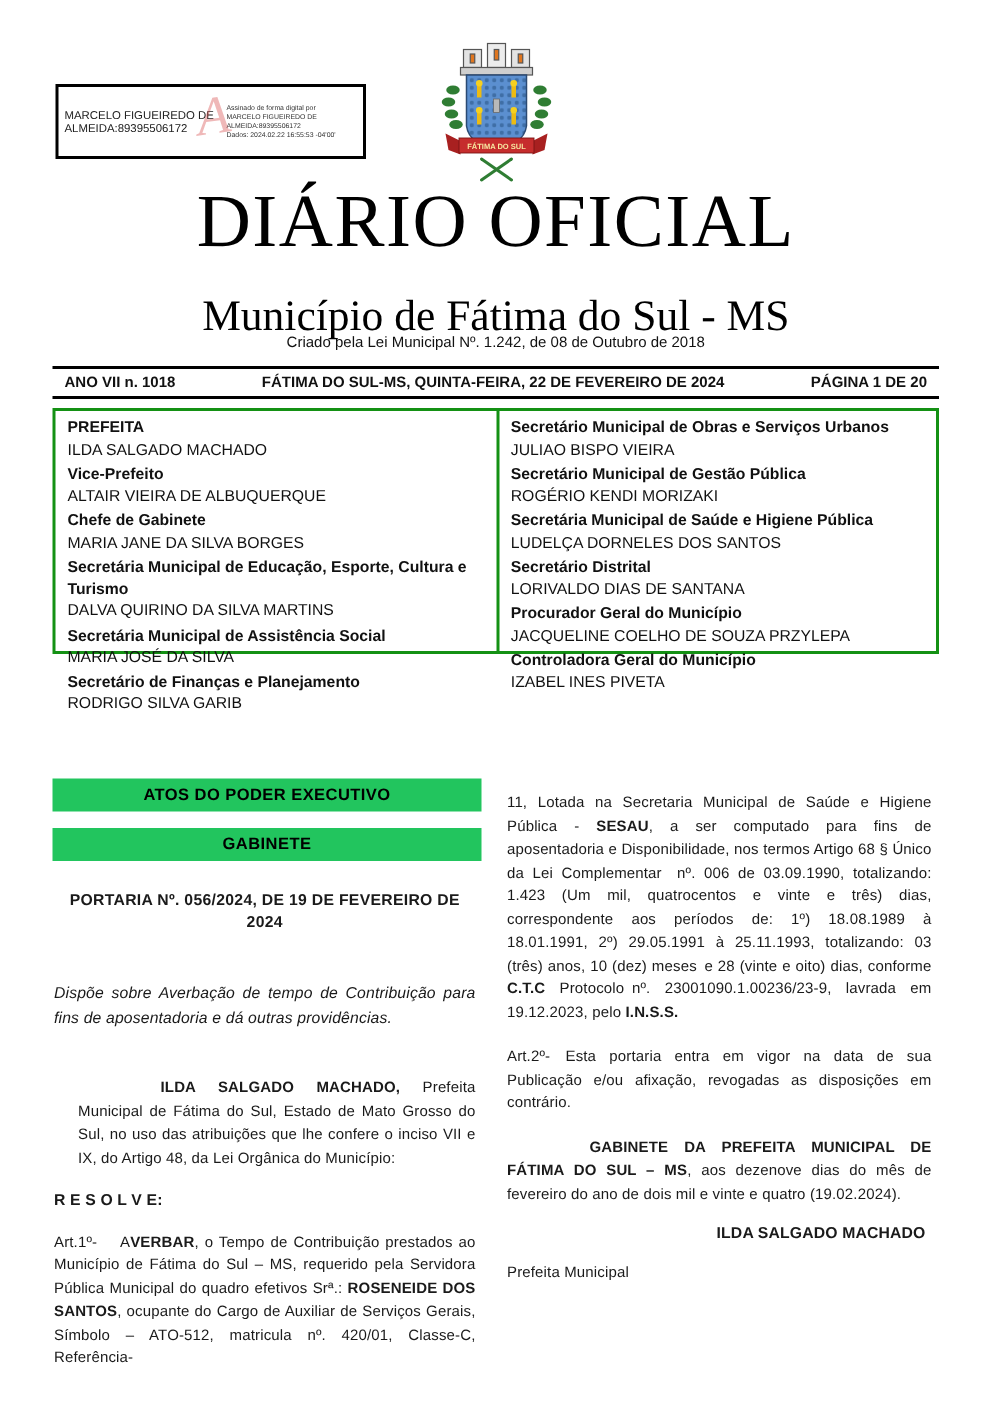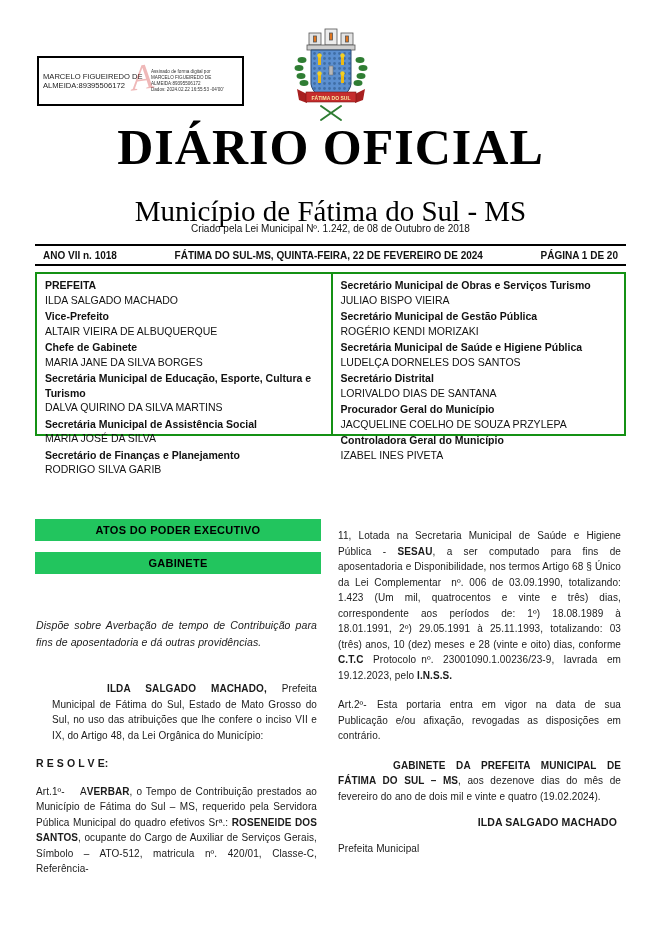--- a/index.html
+++ b/index.html
@@ -21,21 +21,21 @@
     position:absolute; left:92px; top:-2px; font-family:"Liberation Serif",serif;
     font-style:italic; font-size:36px; color:rgba(214,69,69,0.38);
     transform:rotate(-8deg); pointer-events:none;
   }
   
   .crest { position:absolute; left:292px; top:26px; width:78px; height:100px; }
   
   .mast-title {
     position:absolute; top:118px; left:0; width:100%; text-align:center;
     font-family:"Liberation Serif","DejaVu Serif",serif; font-size:50px;
-    letter-spacing:1px; color:#000; font-weight:700;
+    letter-spacing:1px; color:#000; font-weight:400;
   }
   .mast-subtitle {
     position:absolute; top:195px; left:0; width:100%; text-align:center;
     font-family:"Liberation Serif","DejaVu Serif",serif; font-size:29px; color:#000;
   }
   .mast-creation {
     position:absolute; top:223px; left:0; width:100%; text-align:center;
     font-size:10px; color:#111;
   }
   
@@ -188,21 +188,21 @@
         </div>
 
         <div class="entry">
           <div class="role">Secretário de Finanças e Planejamento</div>
           <div class="name">RODRIGO SILVA GARIB</div>
         </div>
       </div>
     <div class="off-col right">
 
         <div class="entry">
-          <div class="role">Secretário Municipal de Obras e Serviços Turismo</div>
+          <div class="role">Secretário Municipal de Obras e Serviços Urbanos</div>
           <div class="name">JULIAO BISPO VIEIRA</div>
         </div>
 
         <div class="entry">
           <div class="role">Secretário Municipal de Gestão Pública</div>
           <div class="name">ROGÉRIO KENDI MORIZAKI</div>
         </div>
 
         <div class="entry">
           <div class="role">Secretária Municipal de Saúde e Higiene Pública</div>
@@ -223,20 +223,21 @@
           <div class="role">Controladora Geral do Município</div>
           <div class="name">IZABEL INES PIVETA</div>
         </div>
       </div>
   </div>
 
   <div class="banner b1">ATOS DO PODER EXECUTIVO</div>
   <div class="banner b2">GABINETE</div>
 
   <div class="col col-left">
+    <div class="doc-heading">PORTARIA Nº. 056/2024, DE 19 DE FEVEREIRO DE 2024</div>
     <div class="ementa">Dispõe sobre Averbação de tempo de Contribuição para fins de aposentadoria e dá outras providências.</div>
     <div class="p-intro"><b>ILDA SALGADO MACHADO,</b><span> Prefeita Municipal de Fátima do Sul, Estado de Mato Grosso do Sul, no uso das atribuições que lhe confere o inciso VII e IX, do Artigo 48, da Lei Orgânica do Município:</span></div>
     <div class="p-resolve">R E S O L V E:</div>
     <div class="p-art1"><span>Art.1º-  A</span><b>VERBAR</b><span>, o Tempo de Contribuição prestados ao Município de Fátima do Sul – MS, requerido pela Servidora Pública Municipal do quadro efetivos Srª.: </span><b>ROSENEIDE DOS SANTOS</b><span>, ocupante do Cargo de Auxiliar de Serviços Gerais, Símbolo – ATO-512, matricula nº. 420/01, Classe-C, Referência-</span></div>
   </div>
 
   <div class="col col-right">
     <div class="p-cont"><span>11, Lotada na Secretaria Municipal de Saúde e Higiene Pública - </span><b>SESAU</b><span>, a ser computado para fins de aposentadoria e Disponibilidade, nos termos Artigo 68 § Único da Lei Complementar  nº. 006 de 03.09.1990, totalizando: 1.423 (Um mil, quatrocentos e vinte e três) dias, correspondente aos períodos de: 1º) 18.08.1989 à 18.01.1991, 2º) 29.05.1991 à 25.11.1993, totalizando: 03 (três) anos, 10 (dez) meses e 28 (vinte e oito) dias, conforme </span><b>C.T.C</b><span> Protocolo nº. 23001090.1.00236/23-9, lavrada em 19.12.2023, pelo </span><b>I.N.S.S.</b></div>
     <div class="p-art2"><span>Art.2º-  Esta portaria entra em vigor na data de sua Publicação e/ou afixação, revogadas as disposições em contrário.</span></div>
     <div class="p-gabinete"><b>GABINETE DA PREFEITA MUNICIPAL DE FÁTIMA DO SUL – MS</b><span>, aos dezenove dias do mês de fevereiro do ano de dois mil e vinte e quatro (19.02.2024).</span></div>

